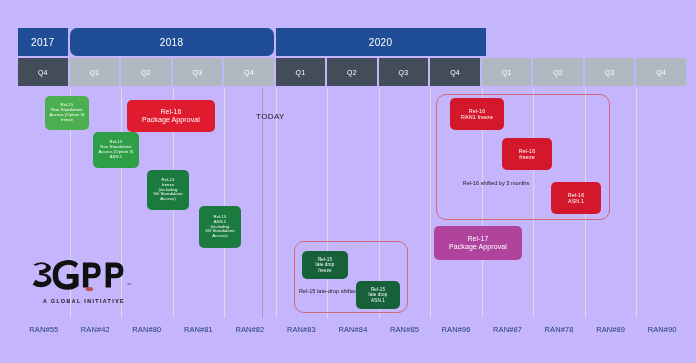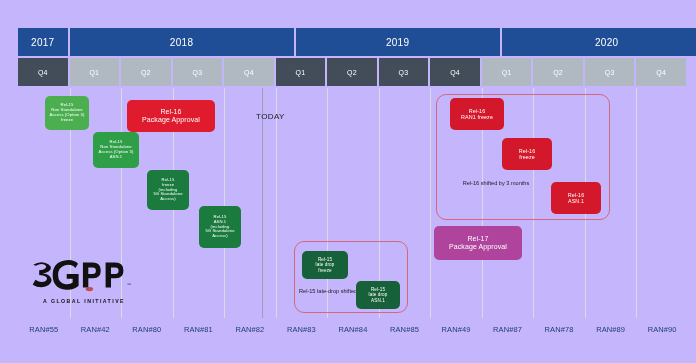--- a/index.html
+++ b/index.html
@@ -124,22 +124,21 @@
       <div class="grid-line" style="left: 378.769px; top: 88px; height: 230px;"></div>
       <div class="grid-line" style="left: 430.308px; top: 88px; height: 230px;"></div>
       <div class="grid-line" style="left: 481.846px; top: 88px; height: 230px;"></div>
       <div class="grid-line" style="left: 533.385px; top: 88px; height: 230px;"></div>
       <div class="grid-line" style="left: 584.923px; top: 88px; height: 230px;"></div>
       <div class="grid-line" style="left: 636.462px; top: 88px; height: 230px;"></div>
     </div>
 
   <div class="years" id="years-row">
       <div class="year" style="width: 49.5385px;">2017</div>
-      <div class="year" style="width: 224px;">2018</div>
-      <div class="year" style="width: 204.154px;">2019</div>
+      <div class="year" style="width: 204px; border-radius: 7px;">2018</div>
       <div class="year" style="width: 210px;">2020</div>
     </div>
 
   <div class="quarters" id="quarters-row">
       <div class="q dark" style="width: 49.5385px;">Q4</div>
       <div class="q light" style="width: 49.5385px;">Q1</div>
       <div class="q light" style="width: 49.5385px;">Q2</div>
       <div class="q light" style="width: 49.5385px;">Q3</div>
       <div class="q light" style="width: 49.5385px;">Q4</div>
       <div class="q dark" style="width: 49.5385px;">Q1</div>
@@ -256,20 +255,20 @@
 
   <div class="ran-row" id="ran-row">
       <div class="ran" style="width: 51.5385px;">RAN#55</div>
       <div class="ran" style="width: 51.5385px;">RAN#42</div>
       <div class="ran" style="width: 51.5385px;">RAN#80</div>
       <div class="ran" style="width: 51.5385px;">RAN#81</div>
       <div class="ran" style="width: 51.5385px;">RAN#82</div>
       <div class="ran" style="width: 51.5385px;">RAN#83</div>
       <div class="ran" style="width: 51.5385px;">RAN#84</div>
       <div class="ran" style="width: 51.5385px;">RAN#85</div>
-      <div class="ran" style="width: 51.5385px;">RAN#49</div>
+      <div class="ran" style="width: 51.5385px;">RAN#96</div>
       <div class="ran" style="width: 51.5385px;">RAN#87</div>
       <div class="ran" style="width: 51.5385px;">RAN#78</div>
       <div class="ran" style="width: 51.5385px;">RAN#89</div>
       <div class="ran" style="width: 51.5385px;">RAN#90</div>
     </div>
 
 </div>
 
 </body></html>

